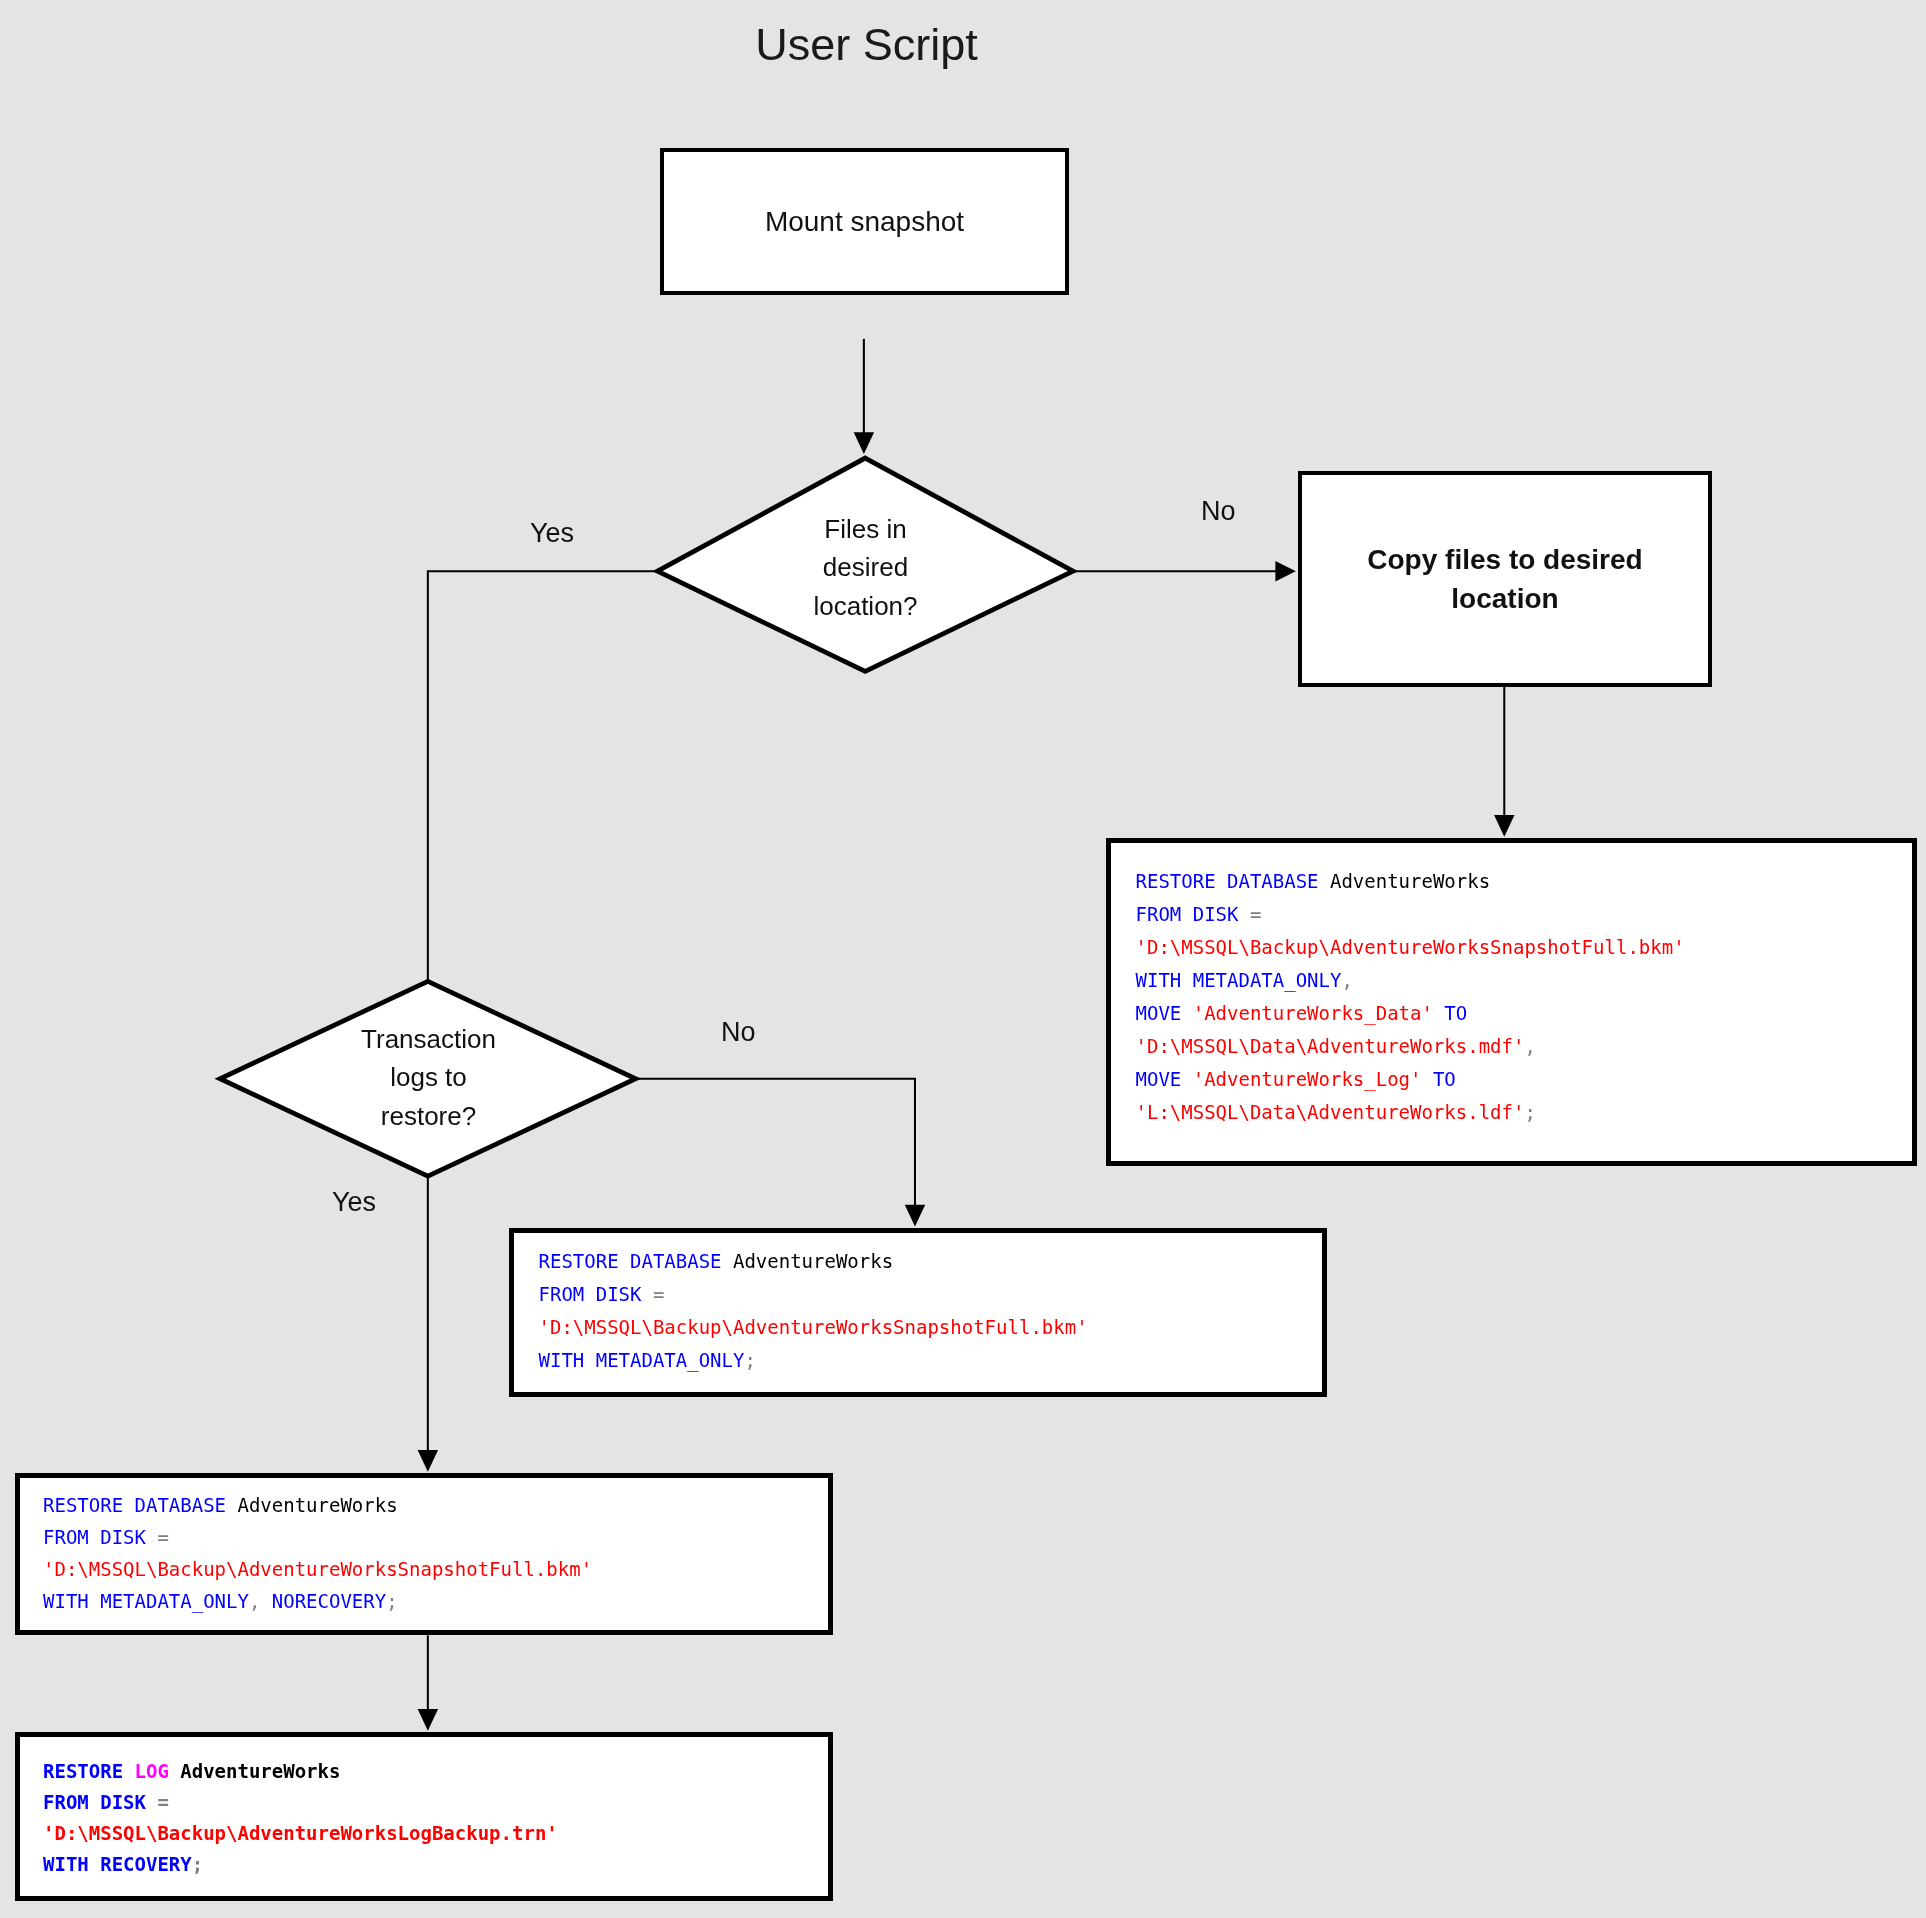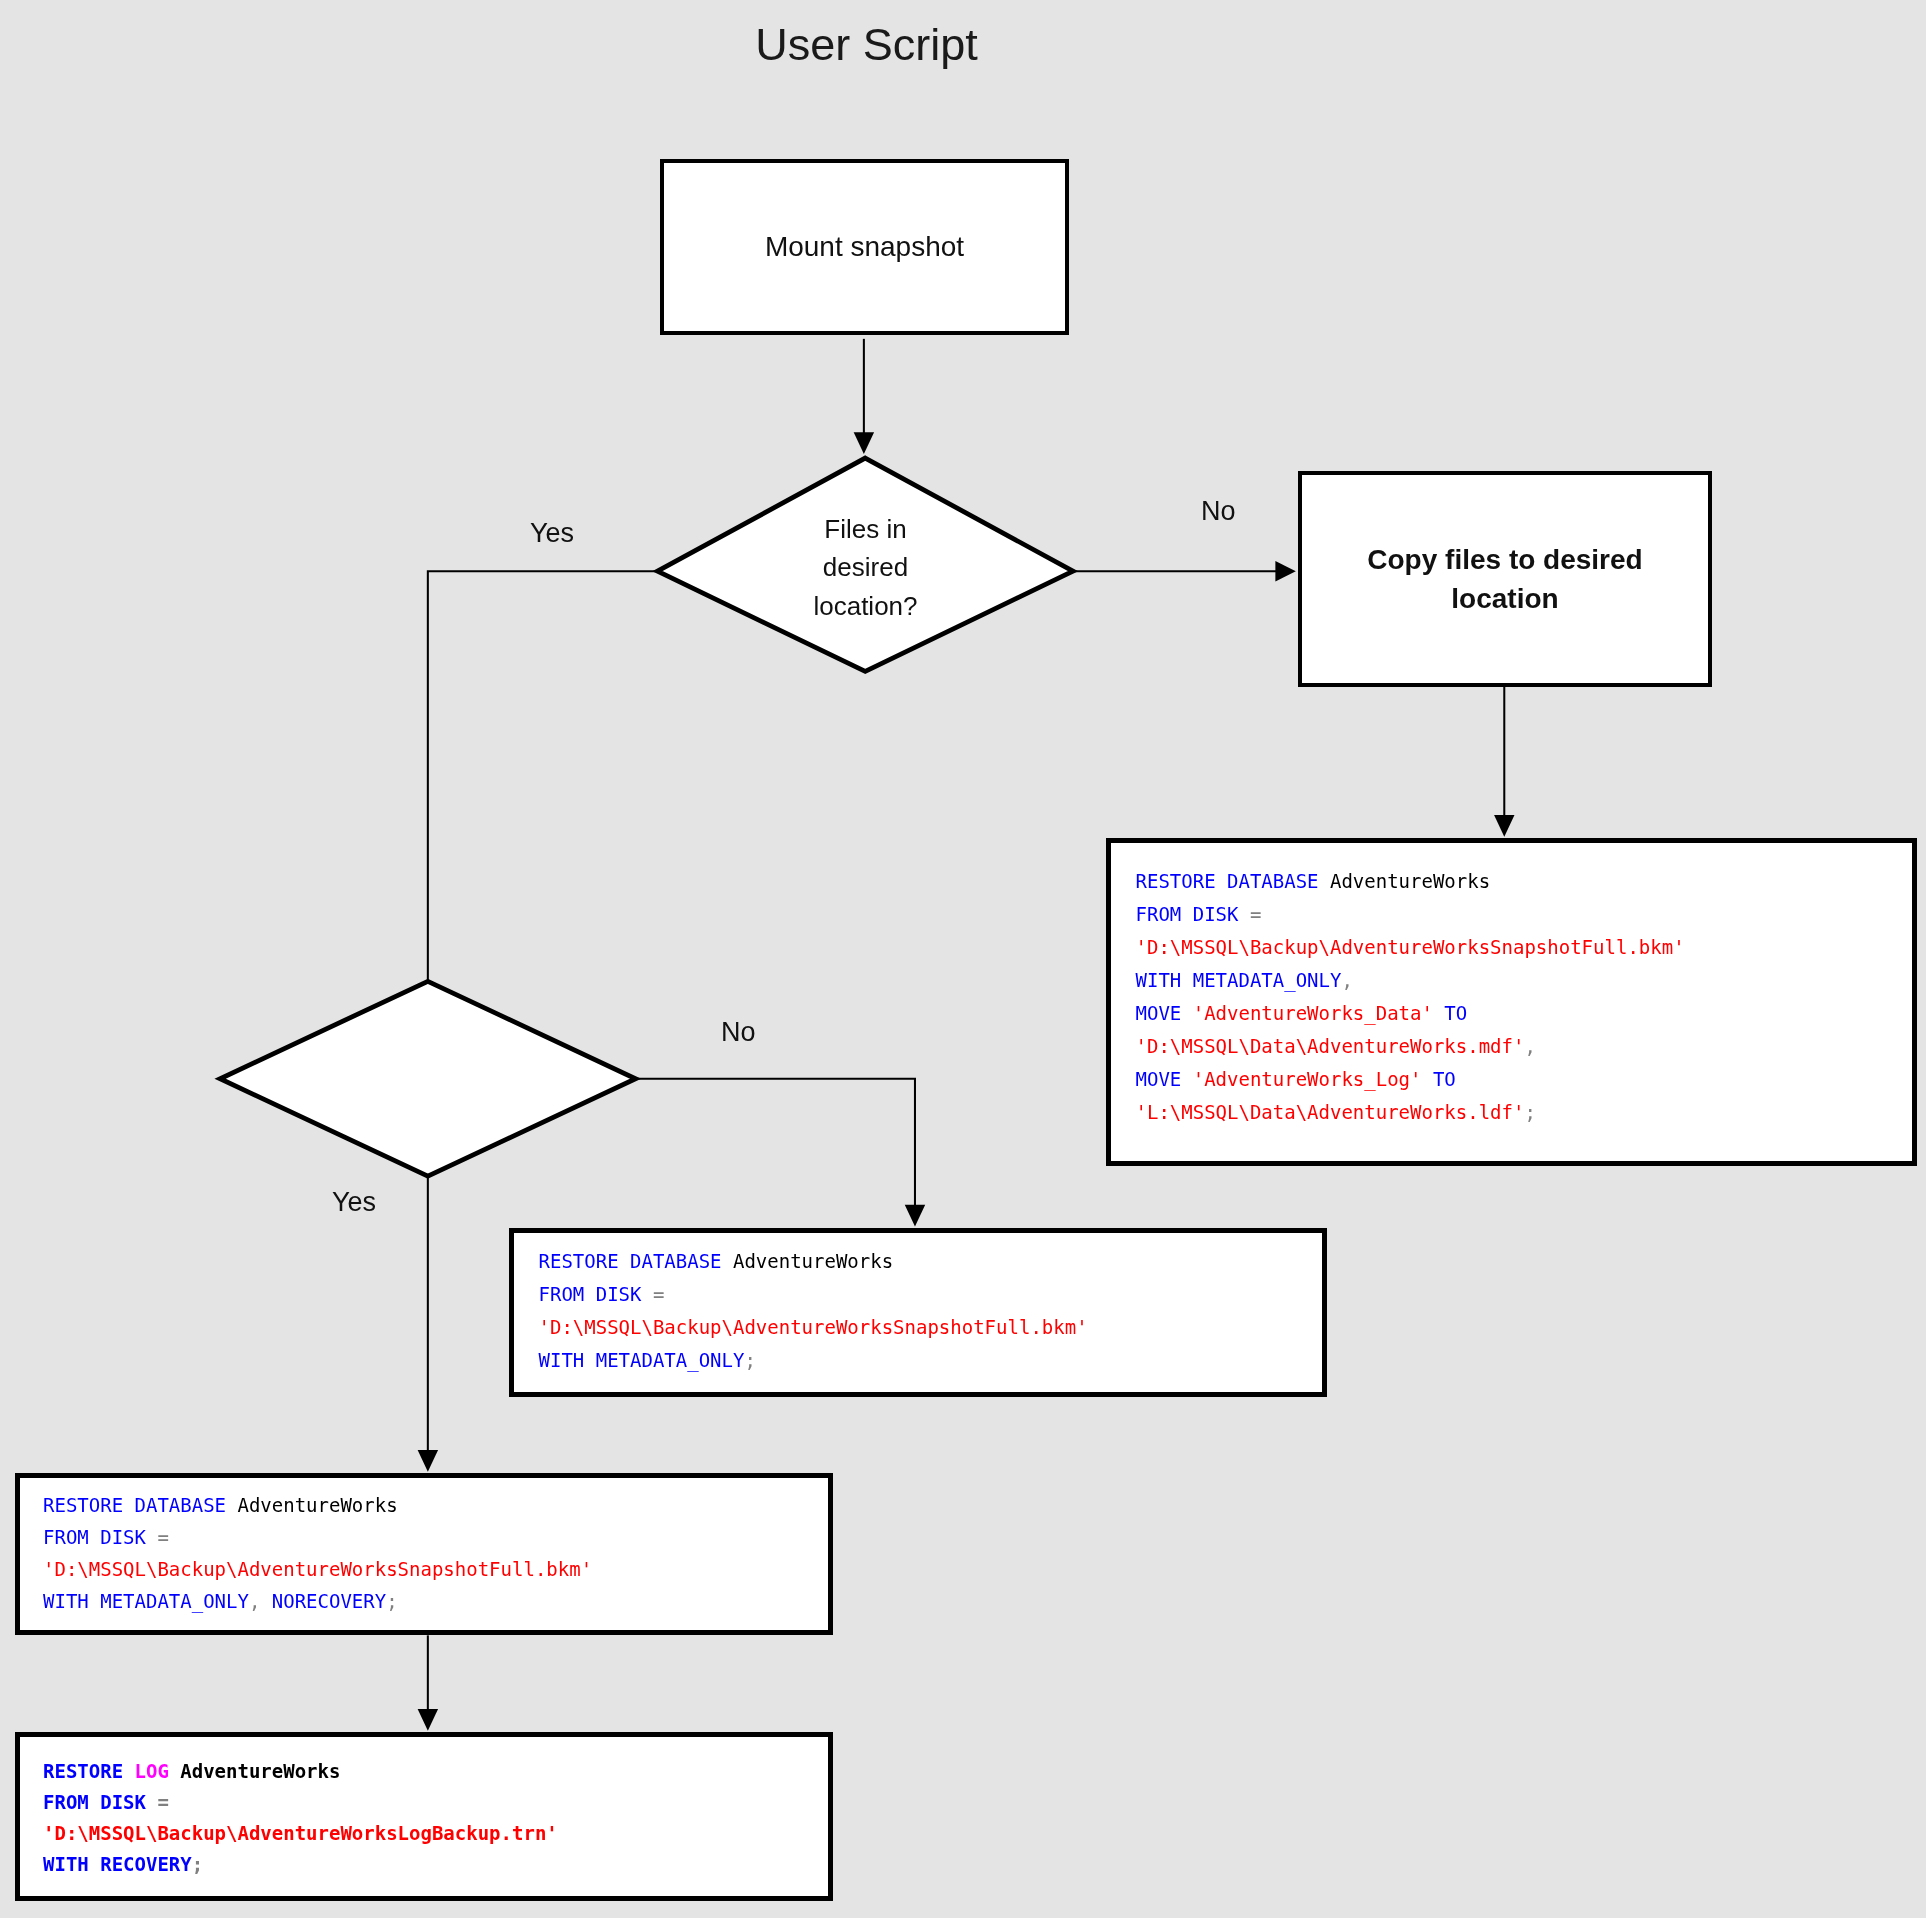--- a/index.html
+++ b/index.html
@@ -75,35 +75,40 @@
     </g>
 
     <g fill="#ffffff" stroke="#000" stroke-width="7" stroke-linejoin="miter">
       <polygon points="1270,672 1575,838 1270,985 965,838"></polygon>
       <polygon points="628,1440 933,1583 628,1726 323,1583"></polygon>
     </g>
   </svg>
 
   <div class="title">User Script</div>
 
-  <div class="node" id="mount" style="left:660px; top:159px; width:409px; height:176px;">
+  <div class="node" id="mount" style="left:660px; top:148px; width:409px; height:147px;">
     <span>Mount snapshot</span>
   </div>
 
   <div class="dlabel" style="left:729px; top:477px; width:273px; height:181px;">
     <span>Files in
 desired
 location?</span>
   </div>
 
   <div class="node" id="copybox" style="left:1298px; top:471px; width:414px; height:216px;font-weight:bold;">
     <span>Copy files to desired
 location</span>
   </div>
 
+  <div class="dlabel" style="left:292px; top:987px; width:273px; height:181px;">
+    <span>Transaction
+logs to
+restore?</span>
+  </div>
 
   <div class="edge-label" style="left:530px; top:518px;">Yes</div>
   <div class="edge-label" style="left:1201px; top:496px;">No</div>
   <div class="edge-label" style="left:721px; top:1017px;">No</div>
   <div class="edge-label" style="left:332px; top:1187px;">Yes</div>
 
   <div class="codebox" id="rbox"><div class="code-line"><span class="tok-k">RESTORE DATABASE </span><span class="tok-i">AdventureWorks</span></div><div class="code-line"><span class="tok-k">FROM DISK </span><span class="tok-o">=</span></div><div class="code-line"><span class="tok-s">'D:\MSSQL\Backup\AdventureWorksSnapshotFull.bkm'</span></div><div class="code-line"><span class="tok-k">WITH METADATA_ONLY</span><span class="tok-o">,</span></div><div class="code-line"><span class="tok-k">MOVE </span><span class="tok-s">'AdventureWorks_Data'</span><span class="tok-k"> TO</span></div><div class="code-line"><span class="tok-s">'D:\MSSQL\Data\AdventureWorks.mdf'</span><span class="tok-o">,</span></div><div class="code-line"><span class="tok-k">MOVE </span><span class="tok-s">'AdventureWorks_Log'</span><span class="tok-k"> TO</span></div><div class="code-line"><span class="tok-s">'L:\MSSQL\Data\AdventureWorks.ldf'</span><span class="tok-o">;</span></div></div>
 
   <div class="codebox" id="mbox"><div class="code-line"><span class="tok-k">RESTORE DATABASE </span><span class="tok-i">AdventureWorks</span></div><div class="code-line"><span class="tok-k">FROM DISK </span><span class="tok-o">=</span></div><div class="code-line"><span class="tok-s">'D:\MSSQL\Backup\AdventureWorksSnapshotFull.bkm'</span></div><div class="code-line"><span class="tok-k">WITH METADATA_ONLY</span><span class="tok-o">;</span></div></div>
 

